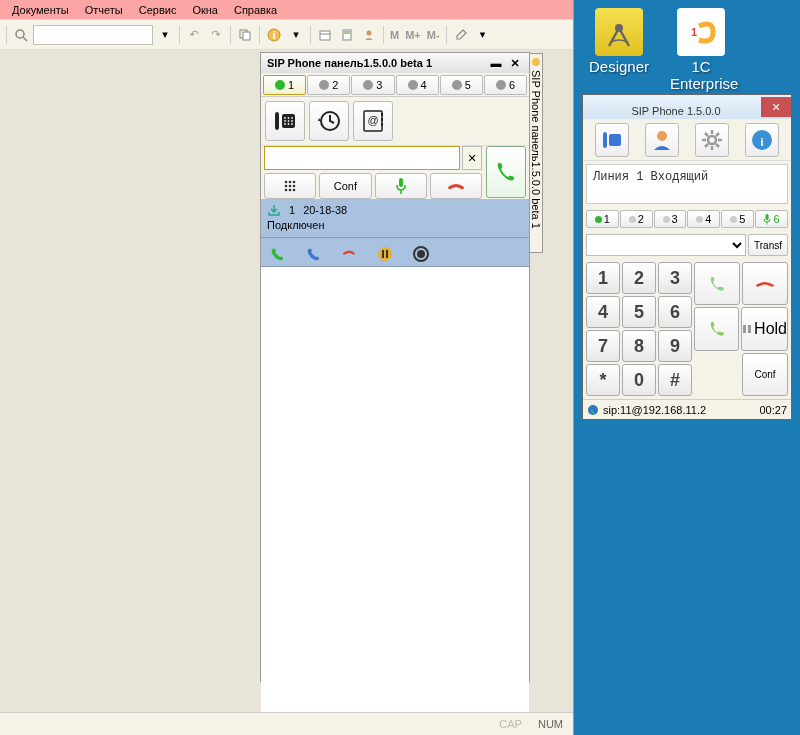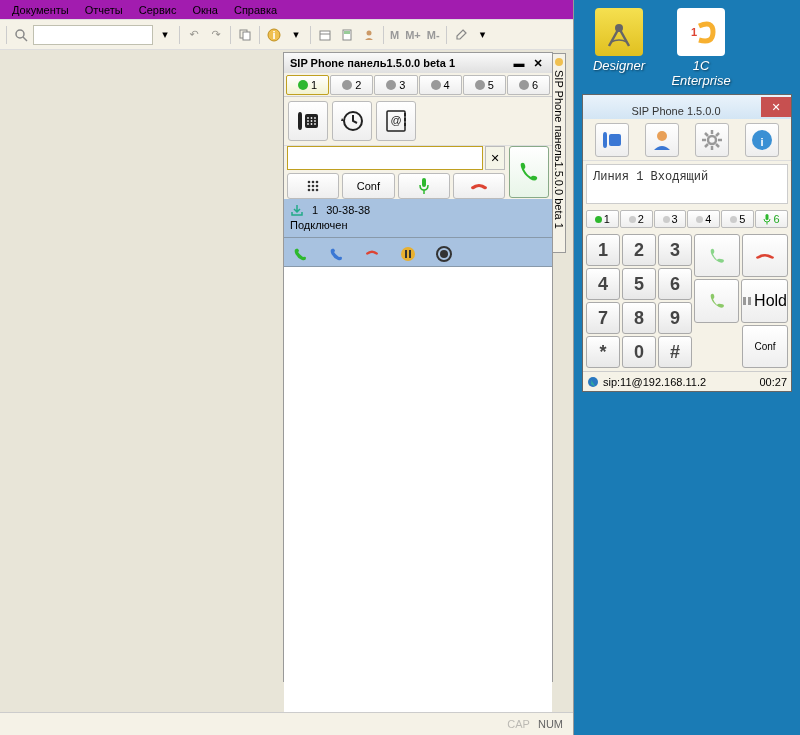--- a/index.html
+++ b/index.html
@@ -1,26 +1,26 @@
 <!DOCTYPE html>
 <html><head>
 <meta charset="utf-8">
 <style>
 * { box-sizing: border-box; margin: 0; padding: 0; font-family: Tahoma, sans-serif; font-size: 11px; }
 body { width: 800px; height: 735px; background: #1a7bb5; overflow: hidden; position: relative; }
 .main-app { position: absolute; left: 0; top: 0; width: 574px; height: 735px; background: #f5f2e7; border-right: 1px solid #999; }
-.menu-bar { height: 20px; background: #a21caf; display: flex; align-items: center; padding: 0 4px; border-bottom: 1px solid #ddd; }
+.menu-bar { height: 20px; background: #fca5a5; display: flex; align-items: center; padding: 0 4px; border-bottom: 1px solid #ddd; }
 .menu-item { padding: 2px 8px; cursor: pointer; }
 .toolbar { height: 30px; background: #f5f2e7; display: flex; align-items: center; padding: 2px 4px; gap: 2px; border-bottom: 1px solid #ddd; }
 .tb-btn { width: 20px; height: 20px; display: inline-flex; align-items: center; justify-content: center; cursor: pointer; border-radius: 2px; }
 .tb-sep { width: 1px; height: 18px; background: #ccc; margin: 0 2px; }
 .tb-input { height: 20px; width: 120px; border: 1px solid #c0c0b0; background: #fff; }
 .tb-text { color: #999; font-weight: bold; padding: 0 2px; }
 .workspace { position: relative; height: calc(100% - 70px); background: #e8e5d8; }
-.panel-window { position: absolute; left: 283px; top: 2px; width: 270px; height: 630px; background: #f5f2e7; border: 1px solid #999; }
+.panel-window { position: absolute; left: 260px; top: 2px; width: 270px; height: 630px; background: #f5f2e7; border: 1px solid #999; }
 .panel-title { height: 20px; background: linear-gradient(#fafafa,#e0e0e0); display: flex; align-items: center; padding: 0 6px; font-weight: bold; }
 .panel-title-text { flex: 1; }
 .title-btn { width: 16px; height: 14px; margin-left: 3px; display: flex; align-items: center; justify-content: center; cursor: pointer; }
 .lines-bar { height: 24px; display: flex; align-items: center; border-bottom: 1px solid #ccc; padding: 2px; gap: 1px; }
 .line-seg { flex: 1; height: 20px; border: 1px solid #bbb; background: linear-gradient(#fff,#eee); display: flex; align-items: center; justify-content: center; gap: 3px; cursor: pointer; border-radius: 2px; }
 .line-seg.active { background: linear-gradient(#fff,#f2f2d0); border-color: #c0a020; }
 .dot { width: 10px; height: 10px; border-radius: 50%; background: #999; }
 .dot.green { background: #2eb82e; }
 .big-btns { display: flex; gap: 4px; padding: 4px; border-bottom: 1px solid #ddd; }
 .big-btn { width: 40px; height: 40px; border: 1px solid #bbb; background: linear-gradient(#fff,#eee); display: flex; align-items: center; justify-content: center; cursor: pointer; border-radius: 3px; }
@@ -32,26 +32,26 @@
 .action-btn { flex: 1; height: 26px; border: 1px solid #bbb; background: linear-gradient(#fff,#eee); display: flex; align-items: center; justify-content: center; cursor: pointer; border-radius: 3px; }
 .call-item { background: #a8c2e0; padding: 4px 6px; border-bottom: 1px solid #89a; }
 .call-item-row1 { display: flex; align-items: center; gap: 8px; }
 .call-item-name { padding: 2px 0; }
 .call-icons-row { display: flex; gap: 20px; padding: 8px 8px 4px; }
 .call-icon { width: 16px; height: 16px; cursor: pointer; }
 .panel-body-white { background: #fff; height: 445px; }
 .panel-status { position: absolute; bottom: 0; left: 0; right: 0; height: 24px; border-top: 1px solid #ccc; display: flex; align-items: center; padding: 0 6px; gap: 4px; background: #f5f2e7; }
 .status-spacer { flex: 1; }
 .side-tab { position: absolute; right: -14px; top: 0; width: 14px; height: 200px; background: #f5f2e7; border: 1px solid #999; writing-mode: vertical-rl; text-orientation: mixed; font-size: 10px; padding: 4px 0; text-align: left; cursor: pointer; }
-.status-bar-main { position: absolute; bottom: 0; left: 0; right: 0; height: 20px; background: #f5f2e7; border-top: 1px solid #ccc; display: flex; align-items: center; justify-content: flex-end; padding: 11px 10px; gap: 8px; color: #666; }
+.status-bar-main { position: absolute; bottom: 0; left: 0; right: 0; height: 20px; background: #f5f2e7; border-top: 1px solid #ccc; display: flex; align-items: center; justify-content: flex-end; padding: 11px 10px; gap: 16px; color: #666; }
 
 .desktop-icons { position: absolute; left: 588px; top: 8px; display: flex; gap: 20px; }
 .desk-icon { width: 62px; text-align: center; cursor: pointer; }
 .desk-icon-img { width: 48px; height: 48px; margin: 0 auto 2px; border-radius: 4px; display: flex; align-items: center; justify-content: center; }
-.desk-icon-label { color: #fff; font-size: 13px; text-shadow: 1px 1px 2px rgba(0,0,0,.5); font-style: italic; }
+.desk-icon-label { color: #fff; font-size: 15px; text-shadow: 1px 1px 2px rgba(0,0,0,.5); }
 
 .sip-window { position: absolute; left: 582px; top: 94px; width: 210px; background: #f5f2e7; border: 1px solid #666; }
 .sip-title { height: 24px; background: linear-gradient(#eaf3fb,#d3e5f4); display: flex; align-items: center; padding: 0 8px; }
 .sip-title-text { flex: 1; text-align: center; color: #333; margin-top: 8px; }
 .sip-close { width: 30px; height: 20px; background: #c75050; color: #fff; display: flex; align-items: center; justify-content: center; cursor: pointer; margin-right: -8px; }
 .sip-toolbar { height: 42px; display: flex; align-items: center; justify-content: space-around; border-bottom: 1px solid #ddd; padding: 2px 4px; }
 .sip-tb-btn { width: 34px; height: 34px; border: 1px solid #bbb; background: linear-gradient(#fff,#eee); display: flex; align-items: center; justify-content: center; cursor: pointer; border-radius: 3px; }
 .sip-info { background: #fff; border: 1px solid #ccc; margin: 3px; padding: 4px 6px; }
 .sip-info-line { color: #333; font-family: 'Courier New', monospace; font-size: 12px; padding: 1px 0; }
 .sip-lines-bar { display: flex; padding: 3px; gap: 1px; }
@@ -253,21 +253,21 @@
 
       <div class="call-item">
         <div class="call-item-row1">
           <span>
               <svg width="14" height="14">
                 <path d="M7 2 L7 8 M4 6 L7 9 L10 6" fill="none" stroke="#2a8" stroke-width="1.5"></path>
                 <path d="M2 9 L2 12 L12 12 L12 9" fill="none" stroke="#2a8" stroke-width="1.5"></path>
               </svg>
             </span>
           <span>1</span>
-          <span>30-38-38</span>
+          <span>20-18-38</span>
         </div>
         <div class="call-item-name">Подключен</div>
       </div>
       <div class="call-icons-row" style="background:#a8c2e0;border-bottom:1px solid #89a">
         <span class="call-icon">
             <svg width="16" height="16">
               <path d="M4 3 Q2 3 3 7 Q5 12 10 14 Q14 15 14 12 Q14 10 11 11 Q8 9 6 6 Q8 5 6 3 Q5 2 4 3" fill="#2eb82e"></path>
             </svg>
           </span>
         <span class="call-icon">
@@ -394,20 +394,24 @@
         <span>5</span>
       </div>
     <div class="sip-line-seg mic">
         <svg width="8" height="11">
           <rect x="2.5" y="0" width="3" height="6" rx="1.5" fill="#2eb82e"></rect>
           <path d="M1 5 Q1 8 4 8 Q7 8 7 5" fill="none" stroke="#2eb82e"></path>
           <line x1="4" y1="8" x2="4" y2="10.5" stroke="#2eb82e"></line>
         </svg>
         <span>6</span>
       </div>
+  </div>
+  <div class="sip-number-row">
+    <select class="sip-select"></select>
+    <div class="sip-transf">Transf</div>
   </div>
   <div class="dialpad-area">
     <div class="dialpad">
       <div class="dp-key">1</div>
       <div class="dp-key">2</div>
       <div class="dp-key">3</div>
       <div class="dp-key">4</div>
       <div class="dp-key">5</div>
       <div class="dp-key">6</div>
       <div class="dp-key">7</div>

